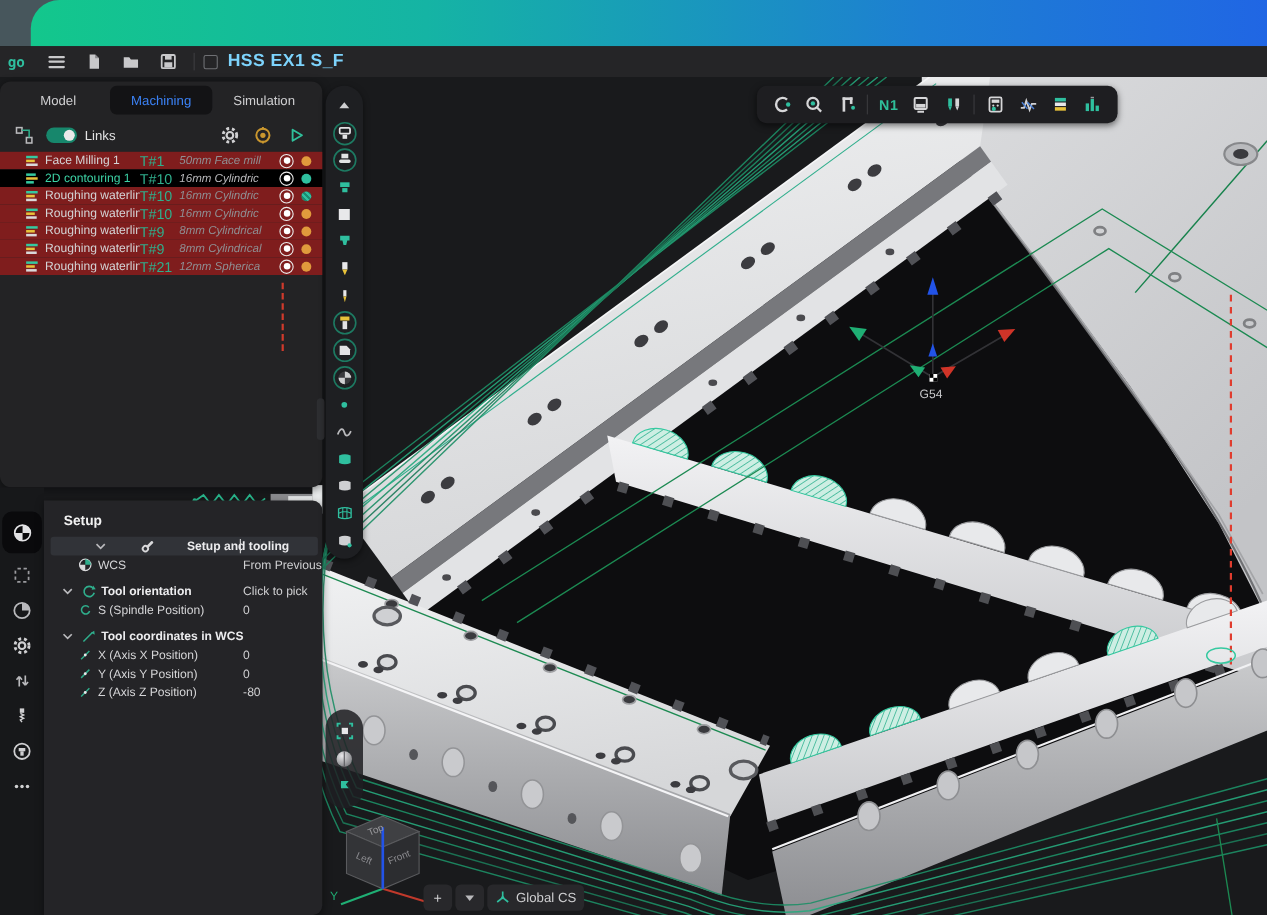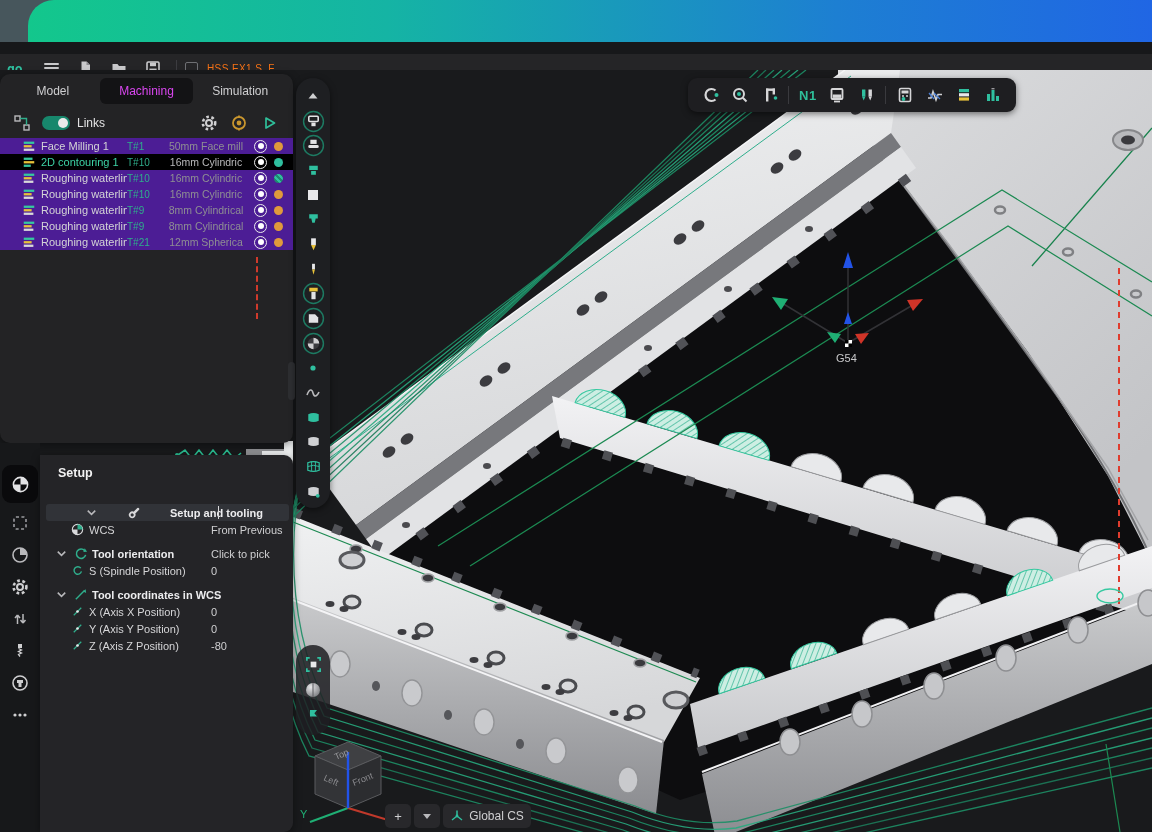--- a/index.html
+++ b/index.html
@@ -3,69 +3,69 @@
 <meta charset="utf-8">
 <style>
   html,body{margin:0;padding:0;width:1152px;height:832px;overflow:hidden;background:#17181a;
     font-family:"Liberation Sans","DejaVu Sans",sans-serif;-webkit-font-smoothing:antialiased;}
   
   #banner{position:absolute;left:0;top:0;width:1152px;height:42px;background:#47565c;}
   #banner .grad{position:absolute;left:28px;top:0;right:0;height:42px;
     background:linear-gradient(90deg,#13c78c 0%,#15b4a4 32%,#1d7fd2 72%,#2066e4 100%);
     border-top-left-radius:26px;}
   
-  #titlebar{position:absolute;left:0;top:54px;width:1152px;height:28px;background:#252527;display:flex;align-items:center;}
+  #titlebar{position:absolute;left:0;top:42px;width:1152px;height:28px;background:#252527;display:flex;align-items:center;}
   .tb-logo{width:30px;height:26px;display:flex;align-items:center;justify-content:center;margin-left:2px;}
   .tb-btn{width:30px;height:24px;display:flex;align-items:center;justify-content:center;margin-left:4px;border-radius:4px;}
   .tb-sep{width:1px;height:16px;background:#3c3c40;margin:0 8px;}
   .tb-check{width:11px;height:11px;border:1.5px solid #6f7074;border-radius:2px;margin-right:9px;}
-  .tb-title{color:#f97316;font-size:10px;font-weight:normal;letter-spacing:.4px;}
+  .tb-title{color:#7dd3fc;font-size:16px;font-weight:bold;letter-spacing:.4px;}
   .hamb{width:15px;height:11px;display:flex;flex-direction:column;justify-content:space-between;}
   .hamb i{display:block;height:2px;background:#c9c9cb;border-radius:1px;}
   
   #scene{position:absolute;left:0;top:70px;width:1152px;height:762px;}
   
   #ops{position:absolute;left:0;top:74px;width:293px;height:369px;background:#232325;border-radius:10px;box-shadow:0 2px 8px rgba(0,0,0,.45);}
   #tabs{display:flex;align-items:center;height:34px;padding:0 6px;}
   .tab{flex:1;text-align:center;font-size:12px;color:#cfcfd1;padding:6px 0;border-radius:6px;cursor:pointer;}
-  .tab.active{background:#131315;color:#d946ef;}
+  .tab.active{background:#131315;color:#3b82f6;}
   #linksrow{display:flex;align-items:center;height:30px;padding:0 12px;}
   .toggle{width:28px;height:14px;background:#17876c;border-radius:8px;position:relative;margin:0 7px 0 10px;}
   .toggle i{position:absolute;right:2px;top:2px;width:10px;height:10px;border-radius:50%;background:#e9e9e9;}
   .links-label{color:#e3e3e4;font-size:12px;flex:1;}
   .lr-icon{width:24px;height:22px;display:flex;align-items:center;justify-content:center;margin-left:6px;}
   #opshead{display:flex;align-items:center;height:24px;padding:0 12px;}
   #opshead .t{color:#f2f2f2;font-size:12.5px;font-weight:bold;margin-left:6px;flex:1;}
   #opshead .add{color:#c9c9cb;font-size:11.5px;margin-right:6px;}
   .chev{width:0;height:0;border-left:4px solid transparent;border-right:4px solid transparent;border-top:5px solid #b9b9bc;}
   #machrow{display:flex;align-items:center;height:19px;padding:0 10px;}
   #machrow .nm{color:#dadadb;font-size:11.5px;margin-left:5px;flex:1;}
-  .op-row{display:flex;align-items:center;height:16px;padding:0 10px 0 22px;background-color:#4c1d95;position:relative;z-index:2;}
+  .op-row{display:flex;align-items:center;height:16px;padding:0 10px 0 22px;background-color:#7f1d1d;position:relative;z-index:2;}
   .op-row .nm{color:#d4d4d6;font-size:11px;margin-left:5px;flex:1;white-space:nowrap;overflow:hidden;}
-  .op-row .tool{color:#2fae8c;font-size:10px;width:36px;}
-  .op-row .desc{color:#8f8f93;font-size:10.5px;width:86px;text-align:center;white-space:nowrap;overflow:hidden;margin-right:5px;}
+  .op-row .tool{color:#2fae8c;font-size:13px;width:36px;}
+  .op-row .desc{color:#8f8f93;font-size:10.5px;width:86px;text-align:left;white-space:nowrap;overflow:hidden;margin-right:5px;font-style:italic;}
   .op-row.selected{background-color:#000;}
   .op-row.selected .nm{color:#3dd3a6;}
   .op-row.selected .desc{color:#b9b9bc;}
   .radio{width:11px;height:11px;border:1.5px solid #ececec;border-radius:50%;background-color:inherit;position:relative;flex:none;}
   .radio::after{content:"";position:absolute;left:2.5px;top:2.5px;width:6px;height:6px;border-radius:50%;background:#fff;}
   .dot{width:9px;height:9px;border-radius:50%;margin-left:7px;flex:none;}
   .dot[data-st="orange"]{background:#e09a3c;}
   .dot[data-st="teal"]{background:#2fbf9f;}
   .dot[data-st="teal_mixed"]{background:repeating-linear-gradient(45deg,#2fbf9f 0 2px,#1d8a70 2px 4px);}
   #redline{position:absolute;left:256px;top:183px;height:62px;width:0;border-left:2px dashed #cf3a2c;z-index:1;}
   .opicon{width:14px;height:14px;flex:none;}
   
   #sidebar{position:absolute;left:0;top:443px;width:40px;height:389px;background:#17181a;display:flex;flex-direction:column;align-items:center;padding-top:22px;box-sizing:border-box;}
   .sb-item{width:36px;height:32px;display:flex;align-items:center;justify-content:center;margin-bottom:0px;border-radius:9px;}
   .sb-item.selected{background:#0a0a0c;height:38px;margin-bottom:4px;}
   
   #setup{position:absolute;left:40px;top:455px;width:253px;height:377px;background:#242427;border-radius:0 9px 9px 0;box-shadow:0 2px 8px rgba(0,0,0,.4);}
-  #setup .title{color:#f2f2f2;font-size:12.5px;font-weight:bold;padding:11px 0 24px 18px;}
-  .su-row{display:flex;align-items:center;height:17px;padding-right:10px;}
+  #setup .title{color:#f2f2f2;font-size:12.5px;font-weight:bold;padding:11px 0 8px 18px;}
+  .su-row{display:flex;align-items:center;height:17px;}
   .su-row .lbl{font-size:11px;color:#d5d5d7;white-space:nowrap;}
   .su-row.section .lbl{font-weight:bold;color:#ececee;}
   .su-row .val{margin-left:auto;font-size:11px;color:#cfcfd1;text-align:left;width:72px;}
   .su-row.hl{background:#313338;margin:0 4px 0 6px;border-radius:3px;padding-right:6px;position:relative;gap:24px;}
   .su-row.hl::after{content:"";position:absolute;right:70px;top:2px;bottom:2px;width:1.5px;background:#d9d9db;}
   .ind1{width:14px;flex:none;}
   .ind2{width:30px;flex:none;}
   .su-ic{width:15px;height:15px;margin-right:4px;flex:none;}
   .spacer8{height:7px;}
   

